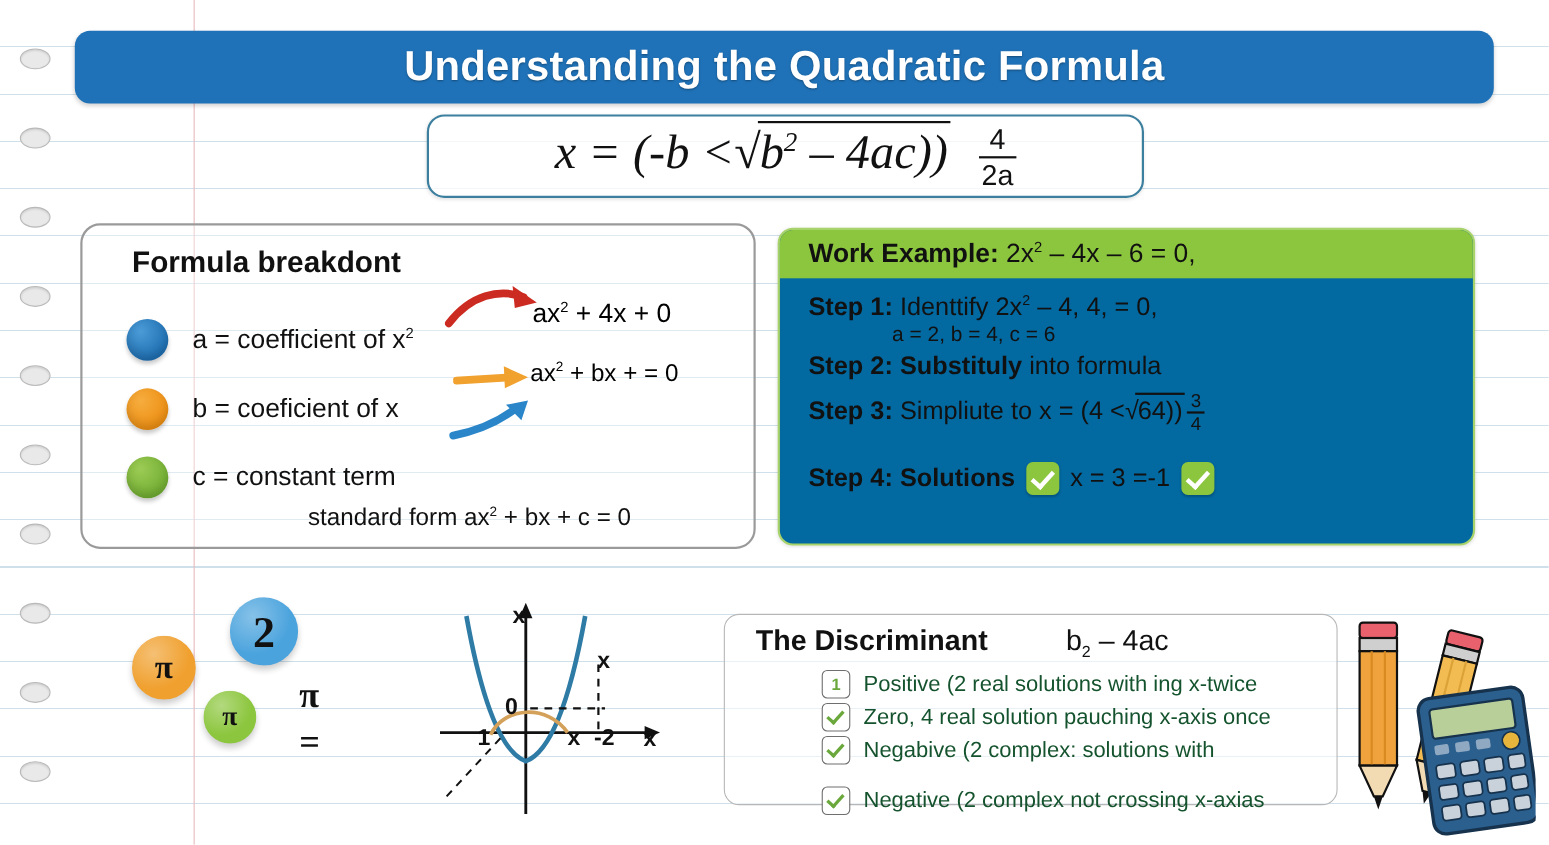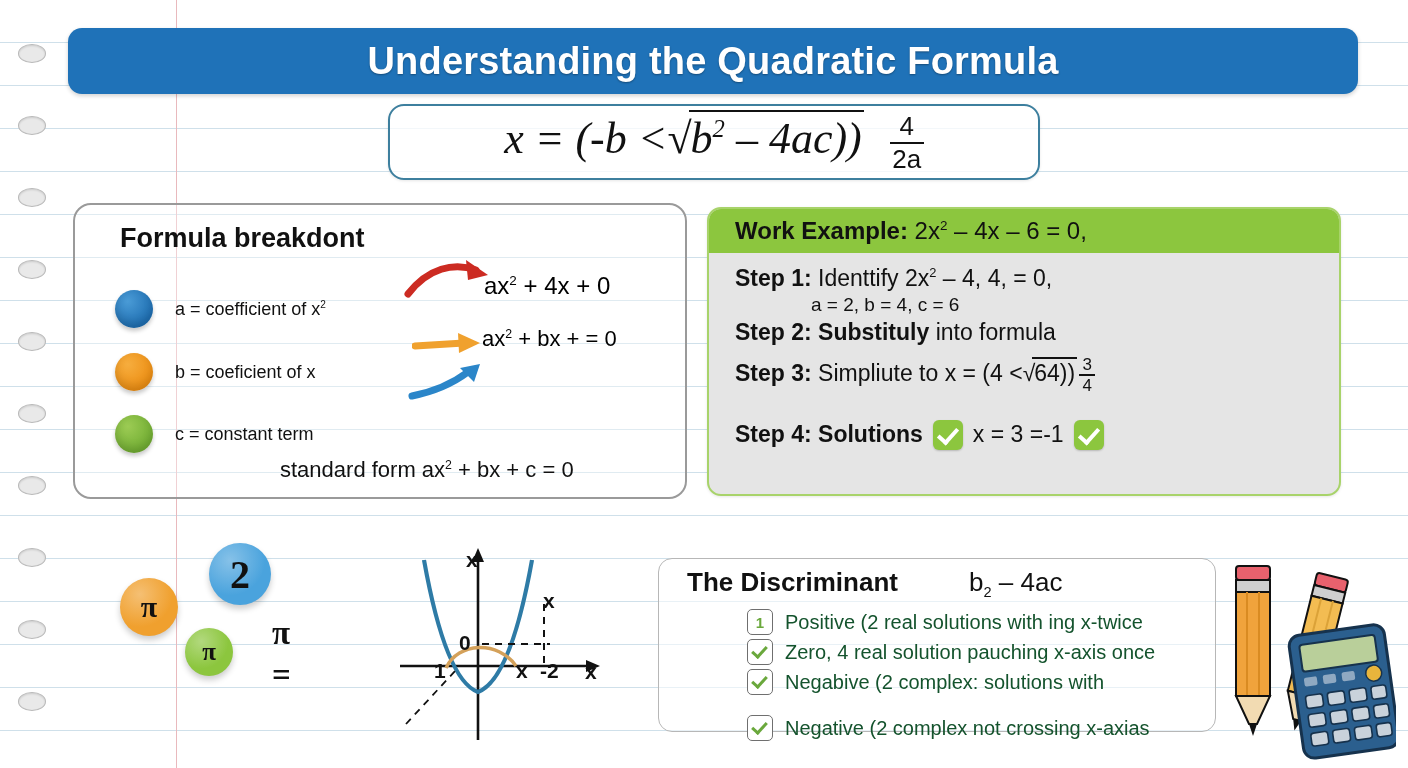--- a/index.html
+++ b/index.html
@@ -92,36 +92,36 @@
     font-size:27px;font-weight:bold;color:#111;text-align:center;
   }
   .coef-row{position:absolute;display:flex;align-items:center;}
   .dot{
     width:38px;height:38px;border-radius:50%;
     box-shadow:0 3px 4px rgba(0,0,0,.22), inset 0 -5px 8px rgba(0,0,0,.13);
   }
   .dot.blue{background:radial-gradient(circle at 34% 30%, #4a9bd6, #1f6fb2 72%);}
   .dot.orange{background:radial-gradient(circle at 34% 30%, #f6ad3e, #ed8f14 72%);}
   .dot.green{background:radial-gradient(circle at 34% 30%, #9ccb54, #72ae33 72%);}
-  .coef-label{margin-left:22px;font-size:18px;color:#111;}
+  .coef-label{margin-left:22px;font-size:24px;color:#111;}
 
   #standard-form{
     position:absolute;left:205px;top:252px;font-size:22px;color:#111;
   }
 
   .side-eq{position:absolute;font-size:24px;color:#000000;}
 
   
   .arrow-svg{position:absolute;}
 
   
   #work-panel{
     position:absolute;left:707px;top:207px;width:630px;height:285px;
     border:2px solid #a8d36a;border-radius:14px;
-    background:#e5e5e5;
+    background:#0369a1;
     overflow:hidden;
     box-shadow:0 1px 3px rgba(0,0,0,.10);
   }
   #work-header{
     height:44px;background:#8cc63e;
     display:flex;align-items:center;padding-left:26px;
   }
   #work-header .ht{font-size:24px;font-weight:bold;color:#111;}
   #work-body{position:relative;padding:12px 0 0 26px;}
   .step{font-size:23px;color:#111;margin-bottom:2px;line-height:1.18;}

